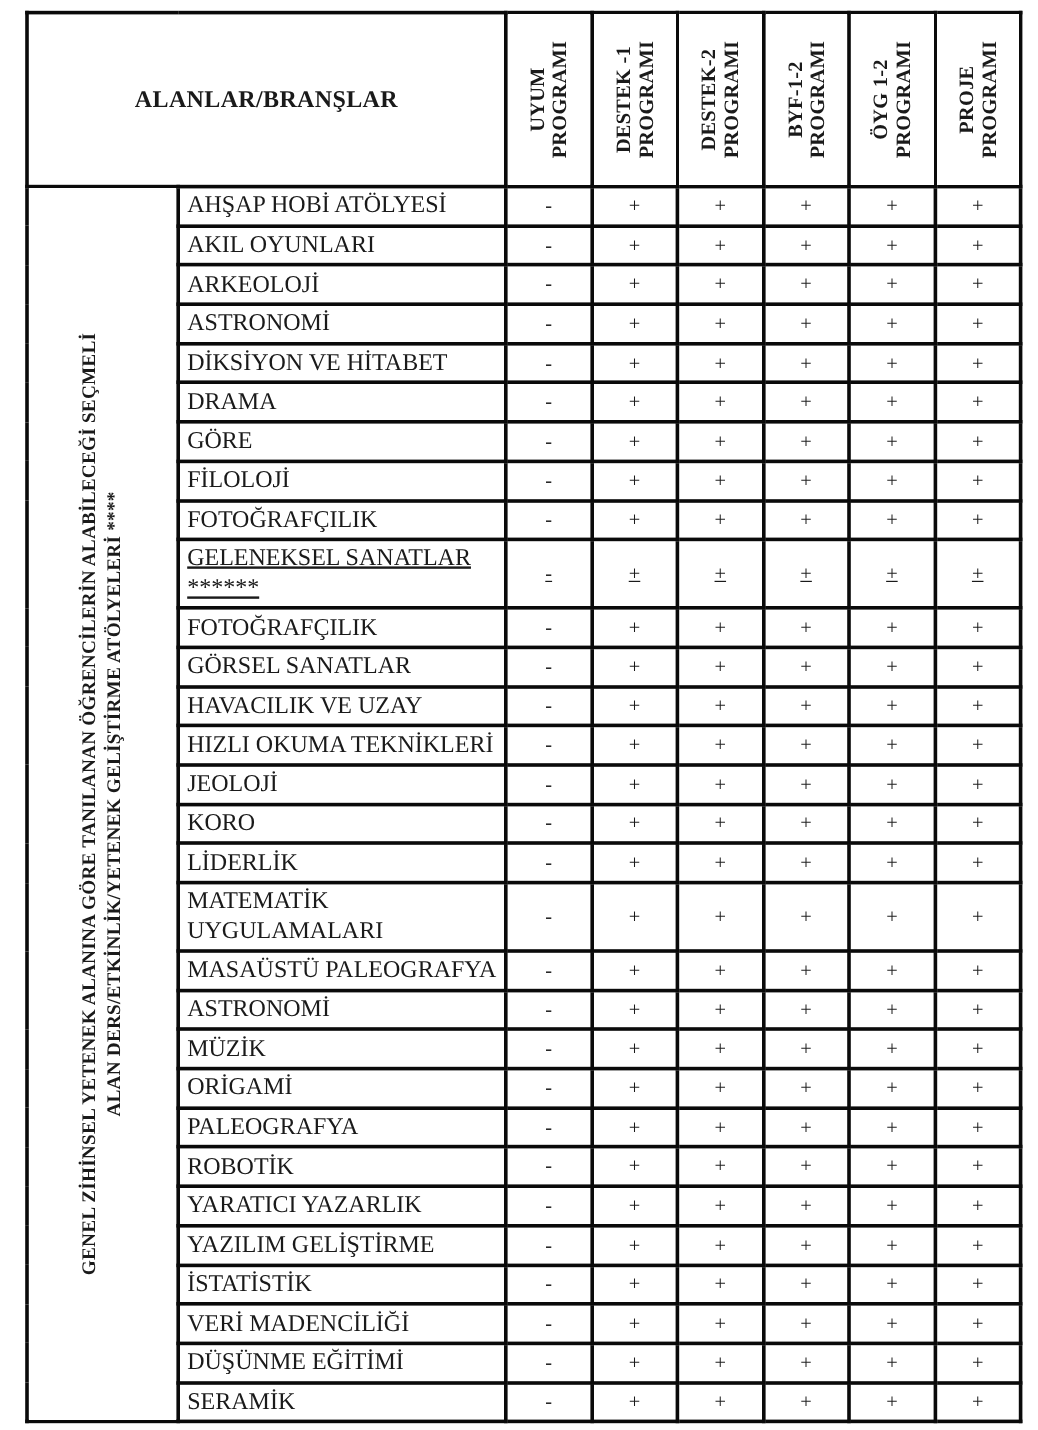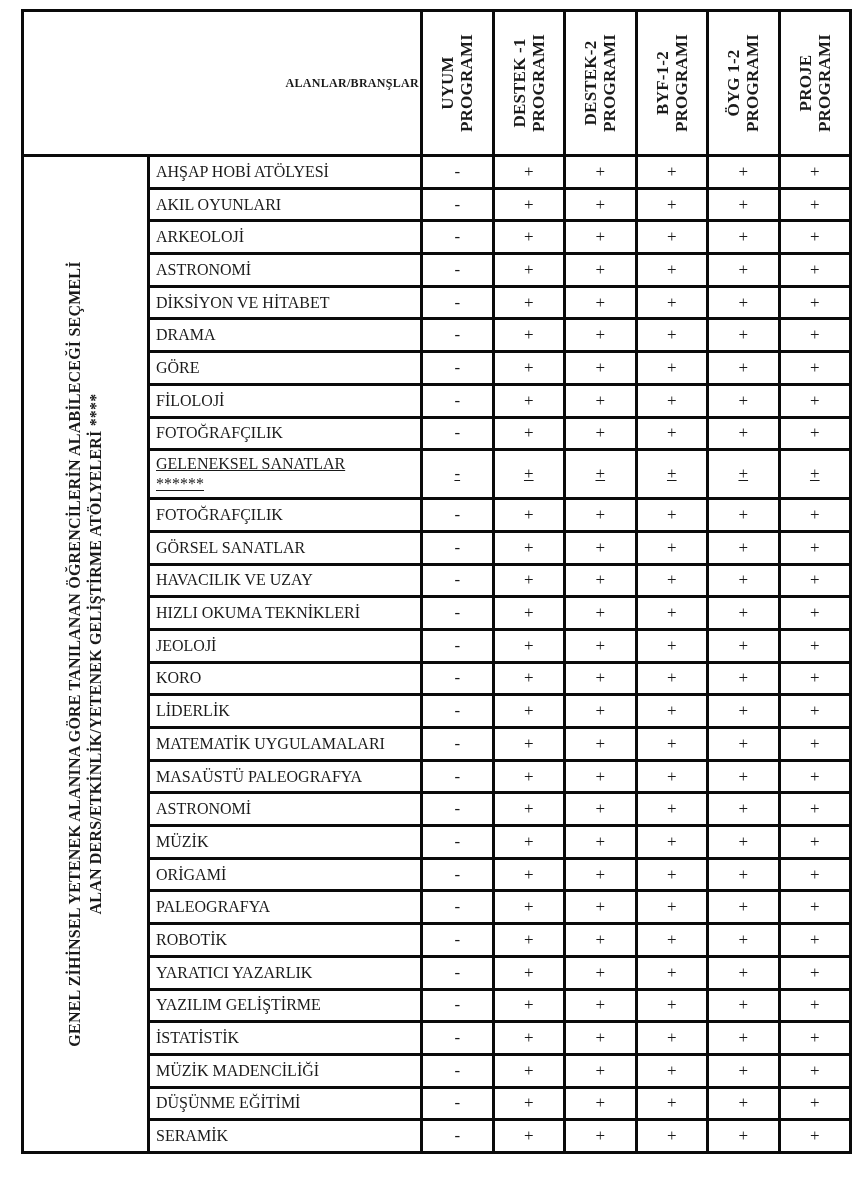--- a/index.html
+++ b/index.html
@@ -29,23 +29,23 @@
   }
   .doc-table th, .doc-table td {
     border: 3px solid #0a0a0a;
     background: #ffffff;
     overflow: visible;
   }
   
   th.corner {
     height: 140px;
     font-weight: bold;
-    font-size: 12px;
+    font-size: 20px;
     letter-spacing: 0.3px;
-    text-align: right;
+    text-align: center;
     vertical-align: middle;
   }
   th.prog-th {
     position: relative;
     height: 140px;
   }
   .rot {
     position: absolute;
     top: 50%;
     left: 50%;
@@ -72,21 +72,21 @@
     text-align: center;
     font-weight: bold;
     font-size: 16px;
     line-height: 1.3;
     letter-spacing: 0.2px;
   }
   
   tr.body-row { height: 32.7px; }
   tr.body-row.tall-row { height: 49px; text-decoration: underline; }
   td.label-cell {
-    font-size: 16px;
+    font-size: 20px;
     line-height: 1.25;
     padding: 2px 2px 2px 6px;
     text-align: left;
     vertical-align: middle;
     white-space: pre-line;
   }
   td.val-cell {
     font-size: 17px;
     text-align: center;
     vertical-align: middle;
@@ -382,21 +382,21 @@
         <tr class="body-row">
       <td class="label-cell">İSTATİSTİK</td>
       <td class="val-cell">-</td>
       <td class="val-cell">+</td>
       <td class="val-cell">+</td>
       <td class="val-cell">+</td>
       <td class="val-cell">+</td>
       <td class="val-cell">+</td>
     </tr>
         <tr class="body-row">
-      <td class="label-cell">MÜZİK MADENCİLİĞİ</td>
+      <td class="label-cell">VERİ MADENCİLİĞİ</td>
       <td class="val-cell">-</td>
       <td class="val-cell">+</td>
       <td class="val-cell">+</td>
       <td class="val-cell">+</td>
       <td class="val-cell">+</td>
       <td class="val-cell">+</td>
     </tr>
         <tr class="body-row">
       <td class="label-cell">DÜŞÜNME EĞİTİMİ</td>
       <td class="val-cell">-</td>

